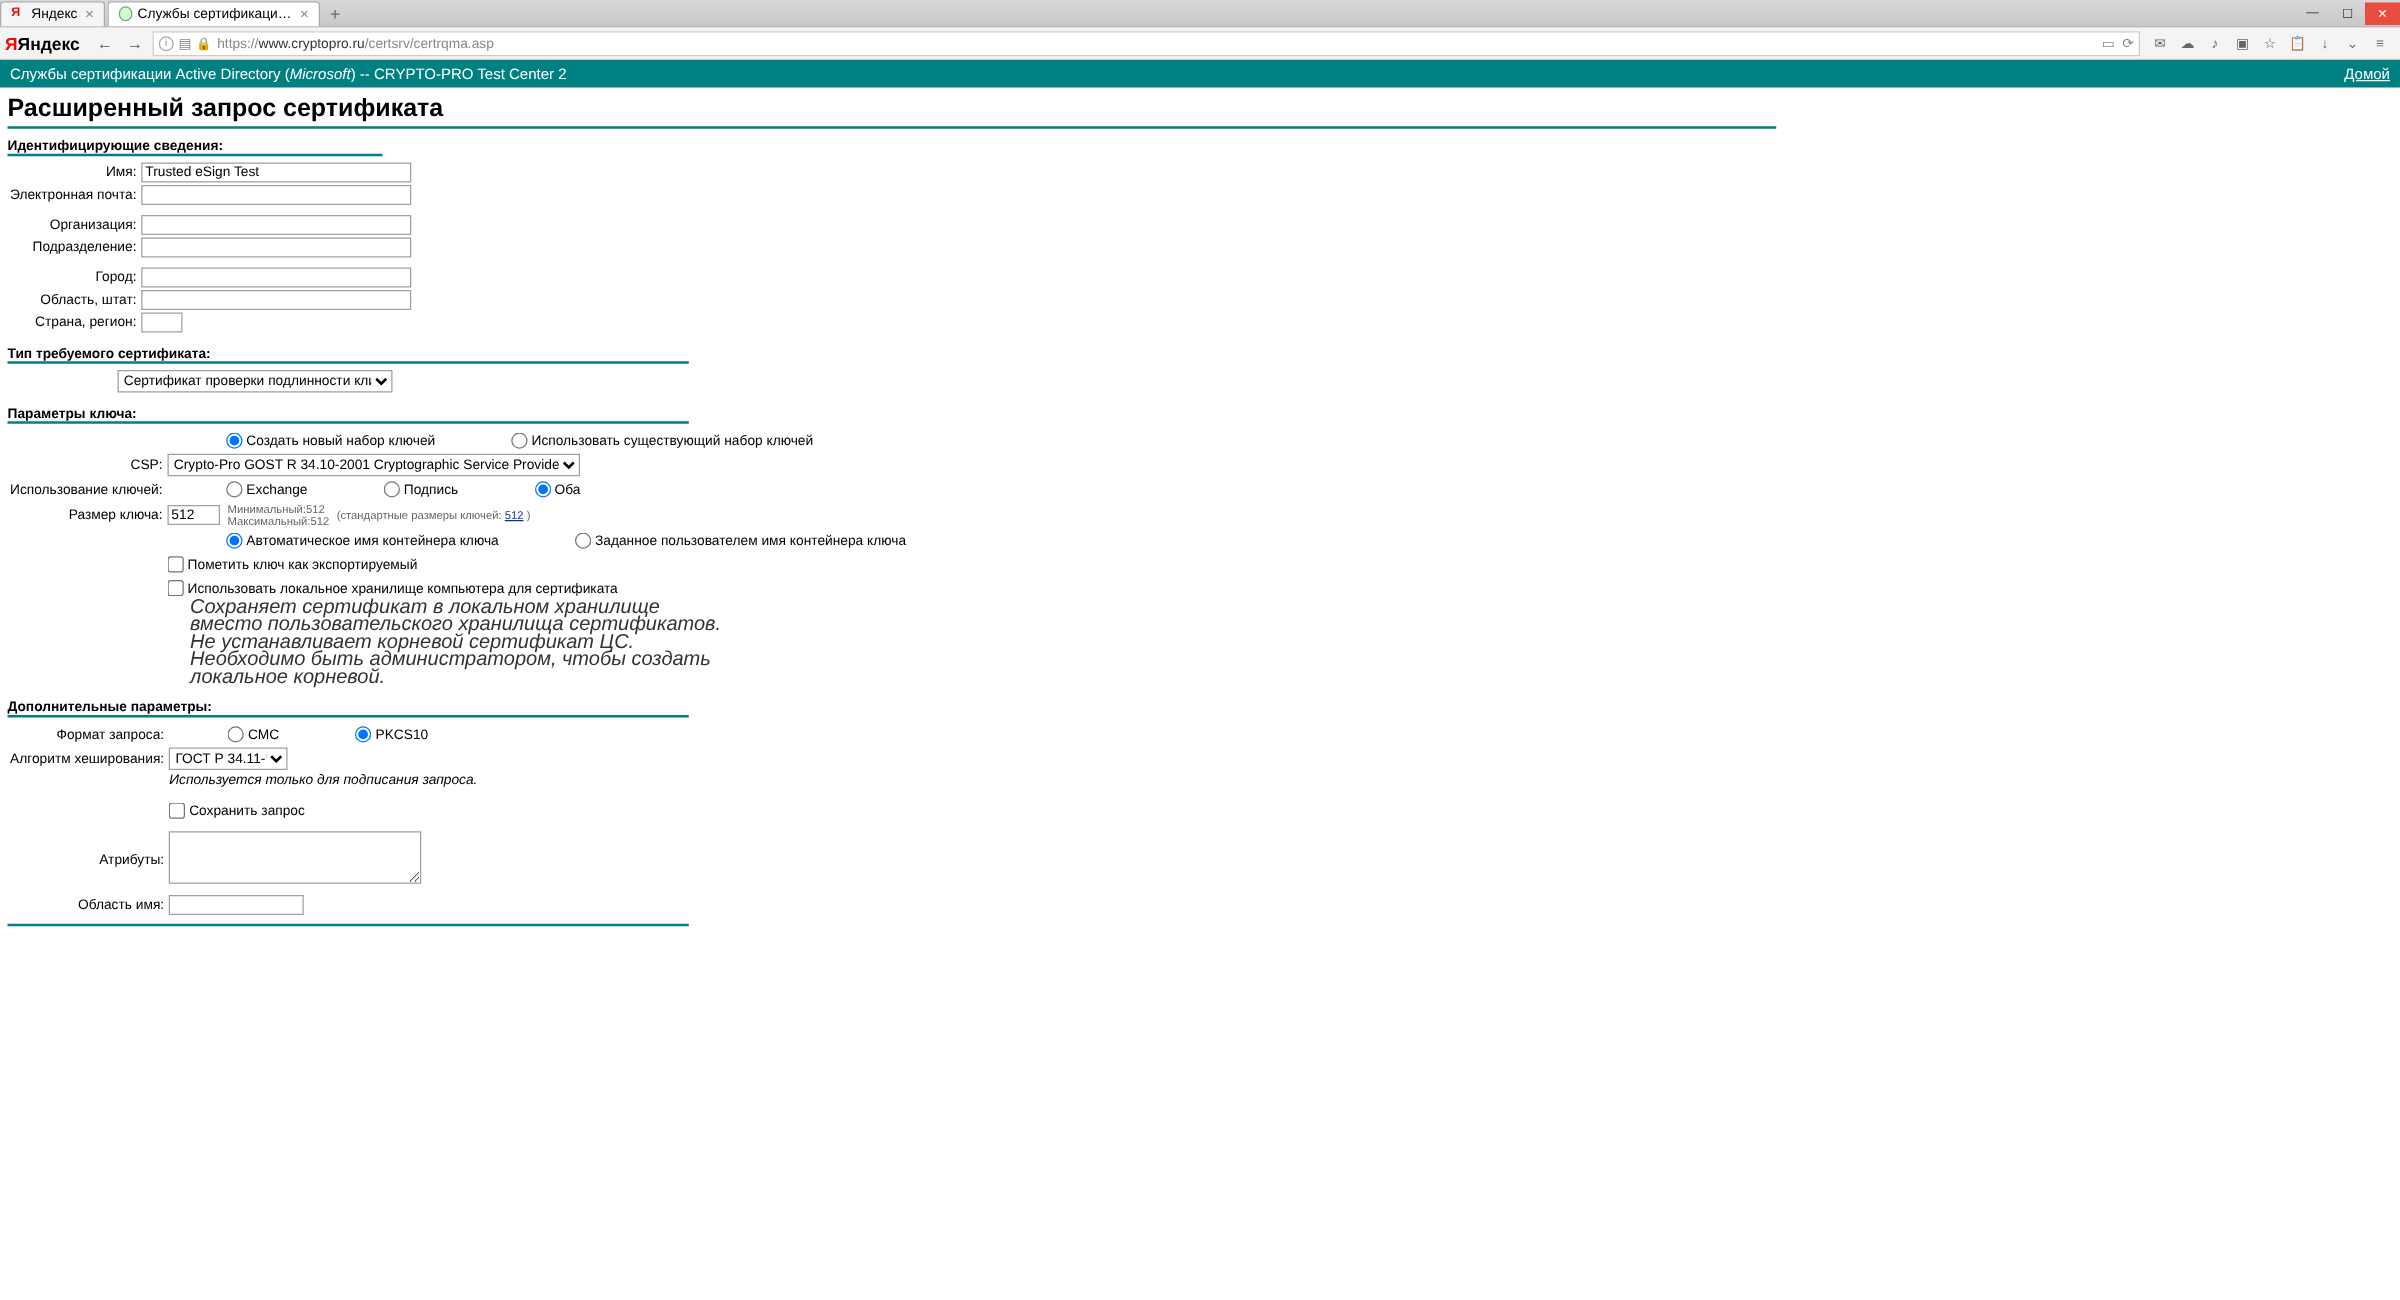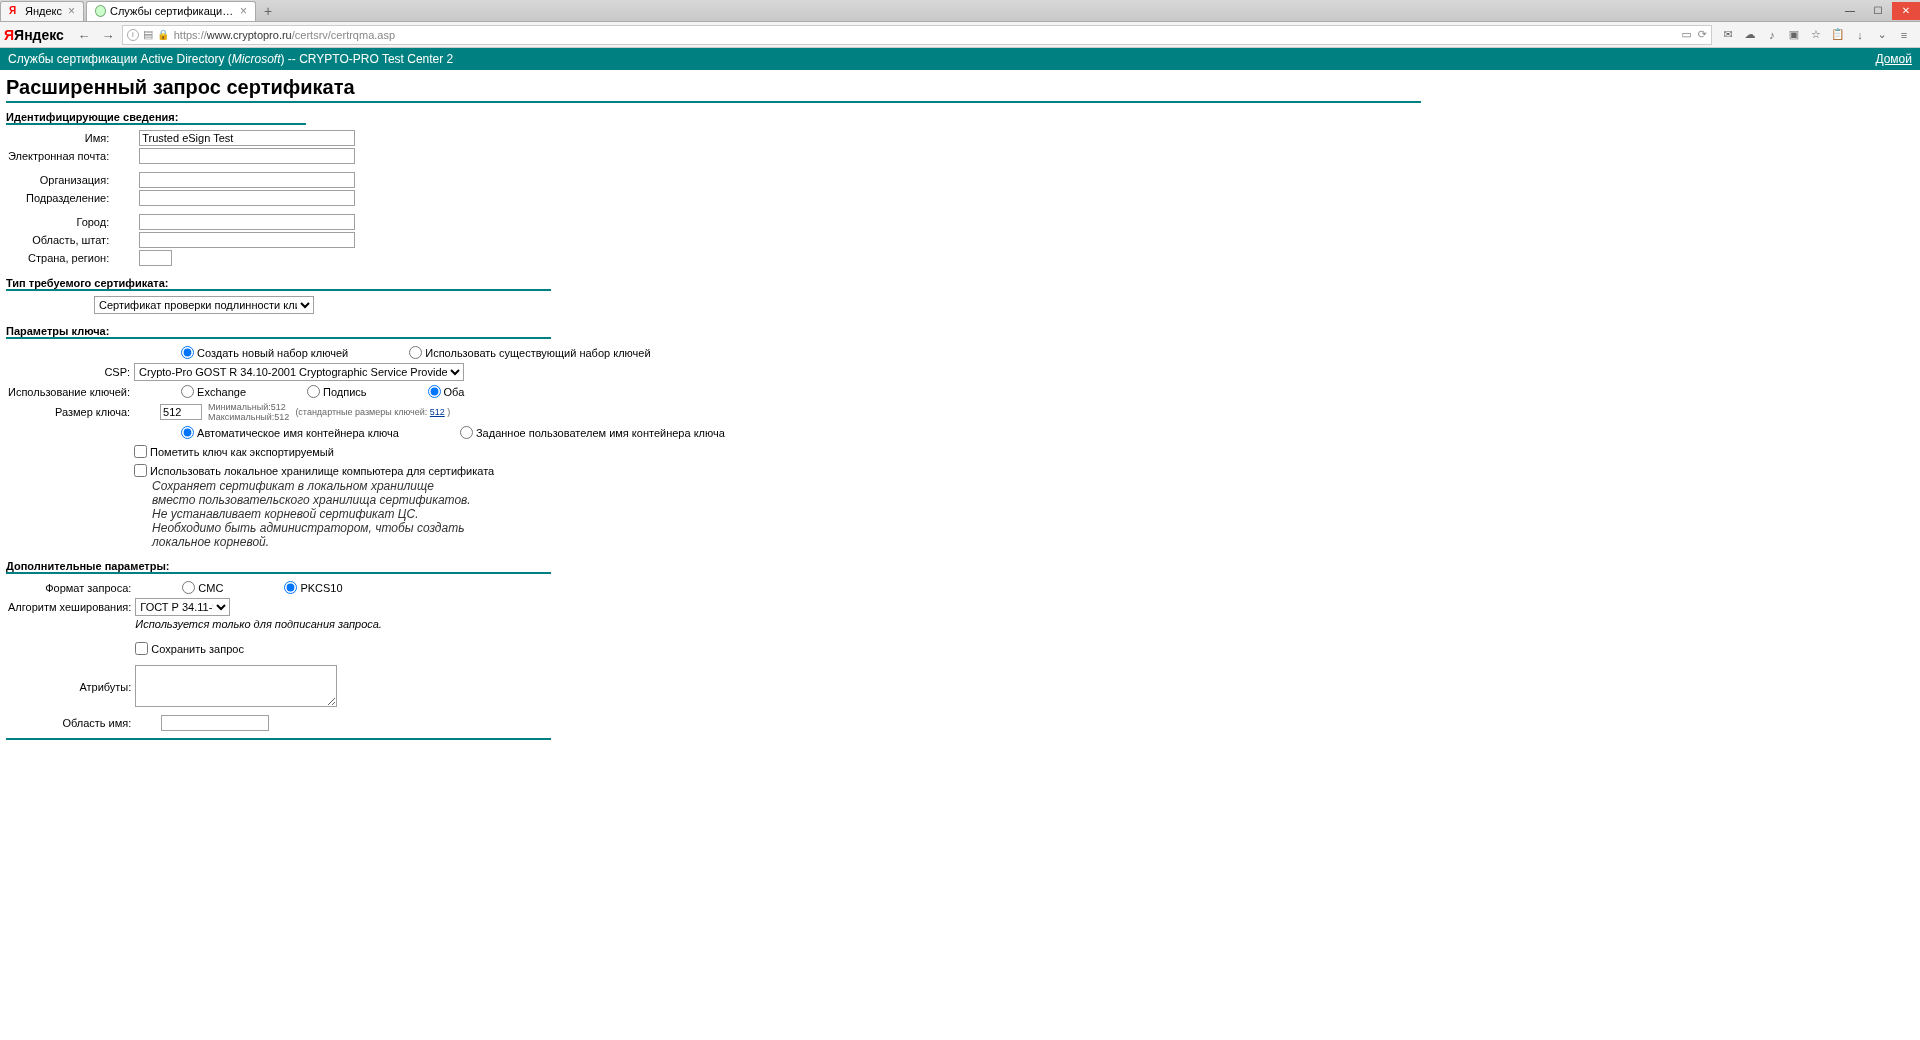--- a/index.html
+++ b/index.html
@@ -42,41 +42,41 @@
 .section-label { font-weight: bold; font-size: 11px; margin-top: 6px; }
 .section-rule { height: 2px; background: #008080; margin-bottom: 4px; }
 .w300 { width: 300px; }
 .w545 { width: 545px; }
 
 .form-table { border-collapse: collapse; }
 .form-table td { padding: 1px 2px; vertical-align: middle; font-size: 11px; }
 .form-table td.label { text-align: right; white-space: nowrap; padding-right: 2px; }
 .form-table td.label.wide { width: 86px; }
 
-input[type=text] { border: 1px solid #a0a0a0; height: 16px; font-size: 11px; padding: 0 2px; background: #fff; margin-left: 26px; }
+input[type=text] { border: 1px solid #a0a0a0; height: 16px; font-size: 11px; padding: 0 2px; background: #fff; }
 input.w216 { width: 216px; }
 input.w33 { width: 33px; }
 input.w42 { width: 42px; }
 input.w108 { width: 108px; }
 textarea { border: 1px solid #a0a0a0; font-size: 11px; width: 202px; height: 42px; }
 
 select { border: 1px solid #a0a0a0; height: 18px; font-size: 11px; background: #fff; }
 select.w220 { width: 220px; }
 select.w330 { width: 330px; }
 select.w95 { width: 95px; }
 
 .radio-row { display: flex; align-items: center; gap: 14px; padding: 2px 0; }
 .radio-row label, .check-row label { display: flex; align-items: center; gap: 3px; font-size: 11px; padding-left: 47px; }
 .check-row { display: flex; align-items: center; gap: 3px; padding: 2px 0; }
 input[type=radio], input[type=checkbox] { margin: 0; }
 
 .key-info { font-size: 9px; color: #666; line-height: 10px; }
 .key-info a { color: #00389a; text-decoration: underline; }
 
-.store-note { font-style: italic; font-size: 12px; color: #333; padding-left: 18px; line-height: 14px; }
+.store-note { font-style: italic; font-size: 16px; color: #333; padding-left: 18px; line-height: 14px; }
 
 .submit-row { display: flex; justify-content: flex-end; width: 528px; padding-top: 8px; }
 button.submit { font-size: 11px; padding: 2px 8px; background: #f0f0f0; border: 1px solid #888; cursor: pointer; }
 
 .tab-title { white-space: nowrap; overflow: hidden; text-overflow: ellipsis; max-width: 130px; }
 </style>
 </head>
 <body>
 
 <div class="browser-chrome">

